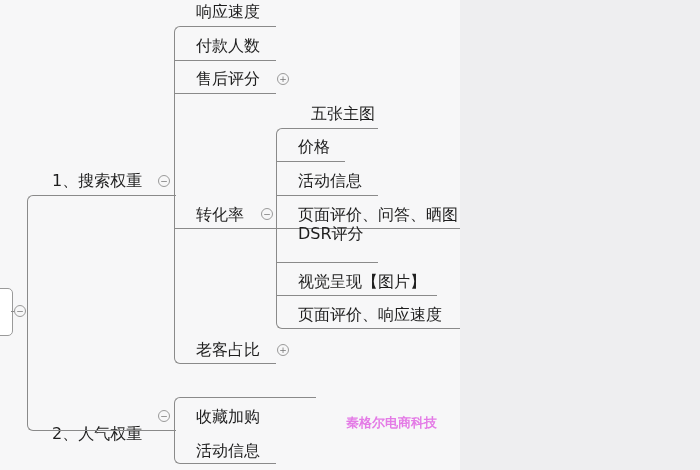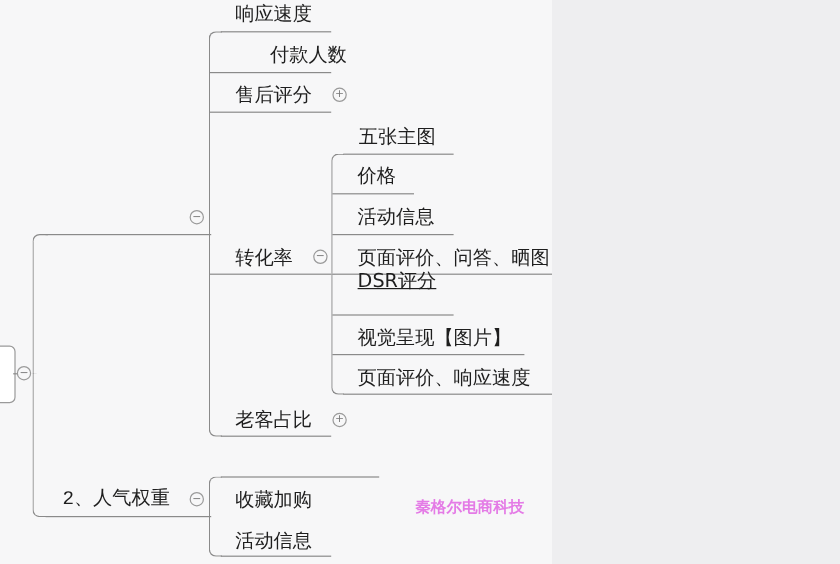--- a/index.html
+++ b/index.html
@@ -23,69 +23,70 @@
 
 <div class="canvas">
 
   <div class="root-box"></div>
   <div class="line" style="left:11px;top:311px;width:5px;height:1px;"></div>
   <div class="toggle" style="left:14px;top:305px;">−</div>
 
   <div class="curve" style="left:27px;top:195px;width:12px;height:116px;"></div>
   <div class="curve-b" style="left:27px;top:311px;width:12px;height:119px;"></div>
 
+  <div class="node-text" style="left:52px;top:171px;">1、搜索权重</div>
   <div class="underline" style="left:38px;top:195px;width:138px;"></div>
   <div class="toggle" style="left:158px;top:175px;">−</div>
 
   <div class="curve" style="left:174px;top:26px;width:10px;height:169px;"></div>
   <div class="curve-b" style="left:174px;top:195px;width:10px;height:168px;"></div>
 
   <div class="node-text" style="left:196px;top:2px;">响应速度</div>
   <div class="underline" style="left:184px;top:26px;width:92px;"></div>
 
-  <div class="node-text" style="left:196px;top:36px;margin-left:29px;">付款人数</div>
+  <div class="node-text" style="left:196px;top:36px;">付款人数</div>
   <div class="underline" style="left:175px;top:60px;width:101px;"></div>
 
   <div class="node-text" style="left:196px;top:69px;">售后评分</div>
   <div class="toggle" style="left:277px;top:73px;">+</div>
   <div class="underline" style="left:175px;top:93px;width:101px;"></div>
 
   <div class="node-text" style="left:196px;top:205px;">转化率</div>
   <div class="toggle" style="left:261px;top:208px;">−</div>
   <div class="underline" style="left:175px;top:228px;width:101px;"></div>
 
   <div class="node-text" style="left:196px;top:340px;text-align:right;">老客占比</div>
   <div class="toggle" style="left:277px;top:344px;">+</div>
   <div class="underline" style="left:184px;top:363px;width:92px;"></div>
 
   <div class="curve" style="left:276px;top:128px;width:10px;height:100px;"></div>
   <div class="curve-b" style="left:276px;top:228px;width:10px;height:100px;"></div>
 
-  <div class="node-text" style="left:299px;top:104px;">五张主图</div>
+  <div class="node-text" style="left:311px;top:104px;">五张主图</div>
   <div class="underline" style="left:286px;top:128px;width:92px;"></div>
 
   <div class="node-text" style="left:298px;top:137px;">价格</div>
   <div class="underline" style="left:277px;top:161px;width:68px;"></div>
 
   <div class="node-text" style="left:298px;top:171px;">活动信息</div>
   <div class="underline" style="left:277px;top:195px;width:101px;"></div>
 
   <div class="node-text" style="left:298px;top:205px;text-align:right;">页面评价、问答、晒图</div>
   <div class="underline" style="left:277px;top:228px;width:183px;"></div>
 
-  <div class="node-text" style="left:298px;top:224px;text-decoration:underline;">DSR评分</div>
+  <div class="node-text" style="left:298px;top:224px;">DSR评分</div>
   <div class="underline" style="left:277px;top:262px;width:101px;"></div>
 
   <div class="node-text" style="left:298px;top:272px;">视觉呈现【图片】</div>
   <div class="underline" style="left:277px;top:295px;width:160px;"></div>
 
   <div class="node-text" style="left:298px;top:305px;">页面评价、响应速度</div>
   <div class="underline" style="left:286px;top:328px;width:174px;"></div>
 
-  <div class="node-text" style="left:52px;top:406px;font-family:Liberation Mono, monospace;">2、人气权重</div>
+  <div class="node-text" style="left:52px;top:424px;">2、人气权重</div>
   <div class="toggle" style="left:158px;top:410px;">−</div>
   <div class="underline" style="left:38px;top:430px;width:138px;"></div>
 
   <div class="curve" style="left:174px;top:397px;width:10px;height:33px;"></div>
   <div class="curve-b" style="left:174px;top:430px;width:10px;height:33px;"></div>
 
   <div class="underline" style="left:184px;top:397px;width:132px;"></div>
 
   <div class="node-text" style="left:196px;top:407px;text-align:center;">收藏加购</div>
 

